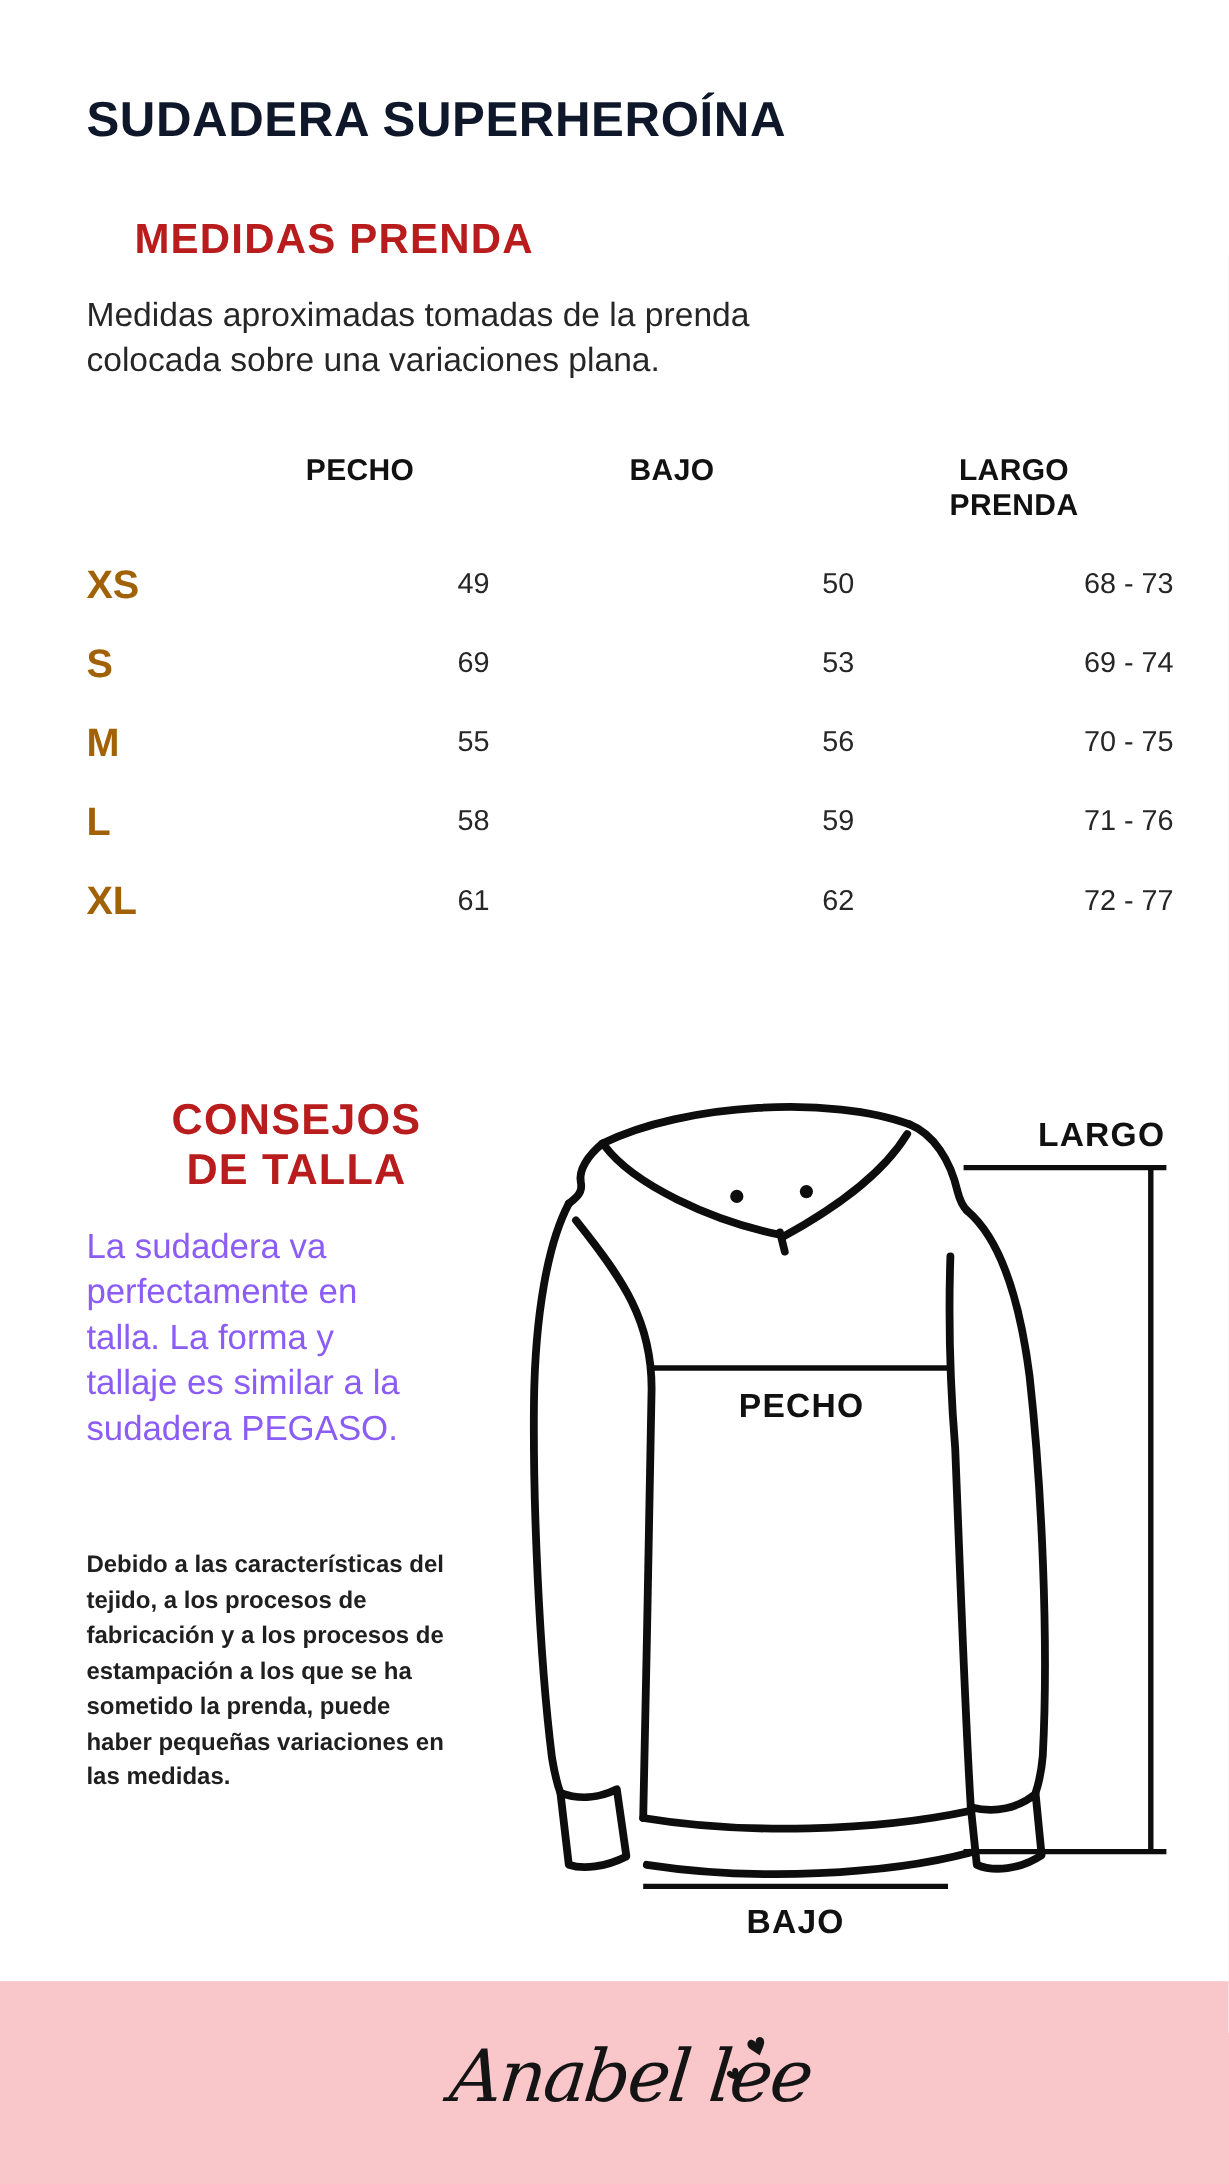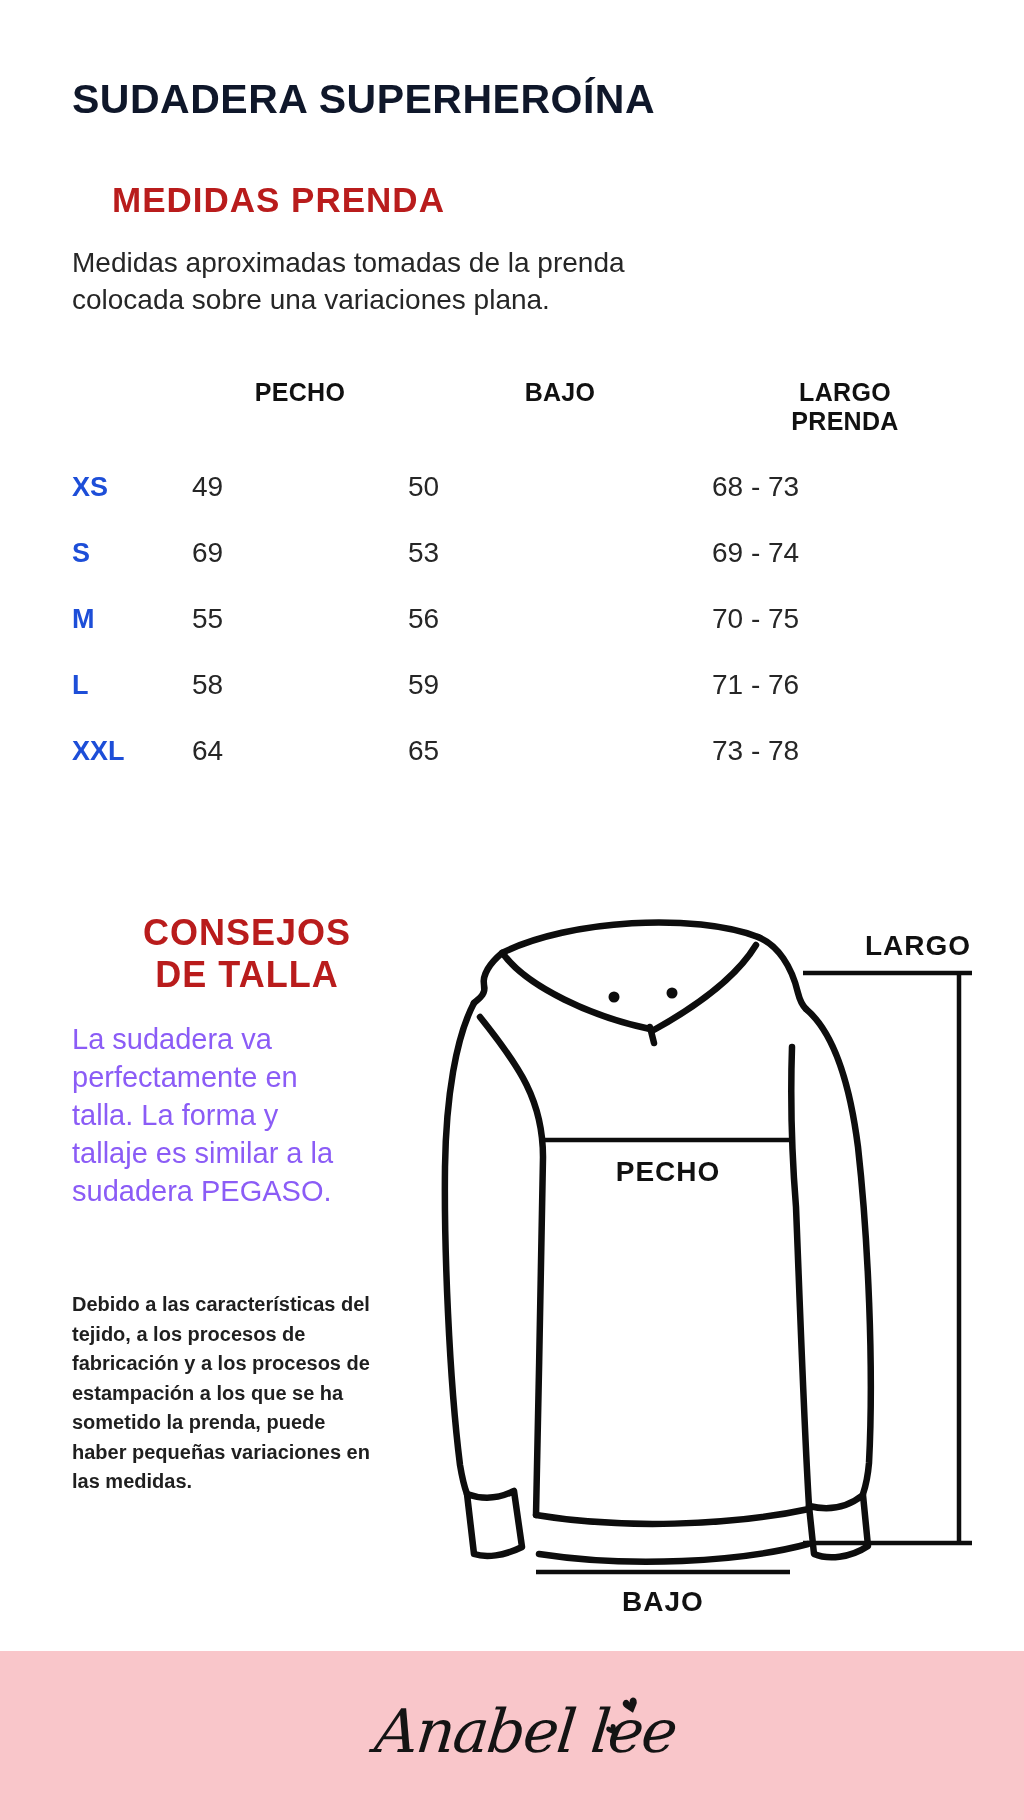--- a/index.html
+++ b/index.html
@@ -19,22 +19,22 @@
   .medidas-desc{
     left:72px;top:244px;width:645px;font-size:28px;line-height:37px;color:#262626;
   }
   
   .size-table{left:72px;top:378px;width:906px;}
   .thead,.tr{display:grid;grid-template-columns:120px 216px 304px 266px;align-items:center;}
   .thead{height:76px;align-items:start;}
   .th{font-size:25px;font-weight:bold;color:#111;text-align:center;letter-spacing:.3px;line-height:29px;}
   .th-largo{justify-self:center;width:125px;}
   .tr{height:66px;}
-  .td{font-size:28px;text-align:left;color:#262626;}
-  .td.size{font-size:27px;font-weight:bold;text-align:left;color:#1d4ed8;}
+  .td{font-size:24px;text-align:right;color:#262626;}
+  .td.size{font-size:33px;font-weight:bold;text-align:left;color:#a16207;}
   
   .consejos-heading{left:72px;top:912px;width:270px;line-height:42px;font-size:36px;text-align:center;}
   .consejos-text{left:72px;top:1020px;width:285px;font-size:29px;line-height:38px;color:#8b5cf6;}
   .consejos-note{left:72px;top:1290px;width:300px;font-size:20px;line-height:29.5px;color:#1f1f1f;font-weight:bold;}
   
   .diagram{left:440px;top:905px;width:570px;height:715px;}
   .diagram svg{display:block;}
   
   .footer-band{left:0;top:1651px;width:1024px;height:169px;background:#f9c6ca;}
   .brand-logo{
@@ -83,24 +83,24 @@
       <div class="td">56</div>
       <div class="td">70 - 75</div>
     </div>
     <div class="tr">
       <div class="td size">L</div>
       <div class="td">58</div>
       <div class="td">59</div>
       <div class="td">71 - 76</div>
     </div>
     <div class="tr">
-      <div class="td size">XXL</div>
-      <div class="td">64</div>
-      <div class="td">65</div>
-      <div class="td">73 - 78</div>
+      <div class="td size">XL</div>
+      <div class="td">61</div>
+      <div class="td">62</div>
+      <div class="td">72 - 77</div>
     </div>
   </div>
 
   <div class="abs section-heading consejos-heading">CONSEJOS DE TALLA</div>
 
   <div class="abs consejos-text">La sudadera va perfectamente en talla. La forma y tallaje es similar a la sudadera PEGASO.</div>
 
   <div class="abs consejos-note">Debido a las características del tejido, a los procesos de fabricación y a los procesos de estampación a los que se ha sometido la prenda, puede haber pequeñas variaciones en las medidas.</div>
 
   <div class="abs diagram">

